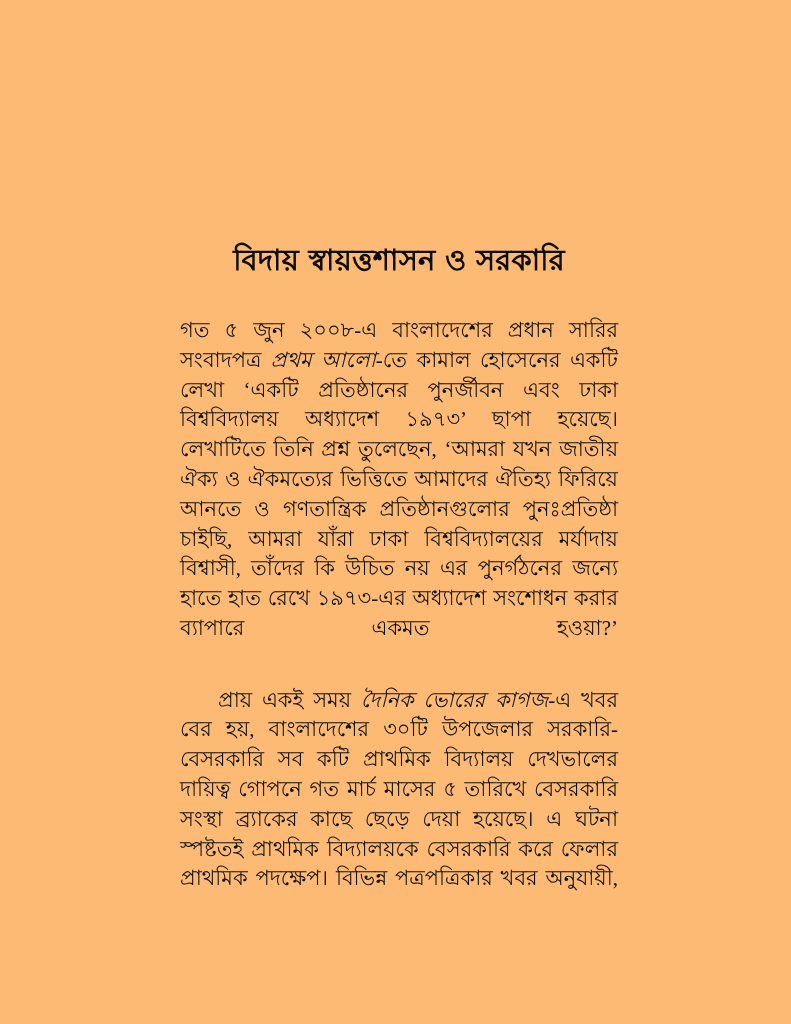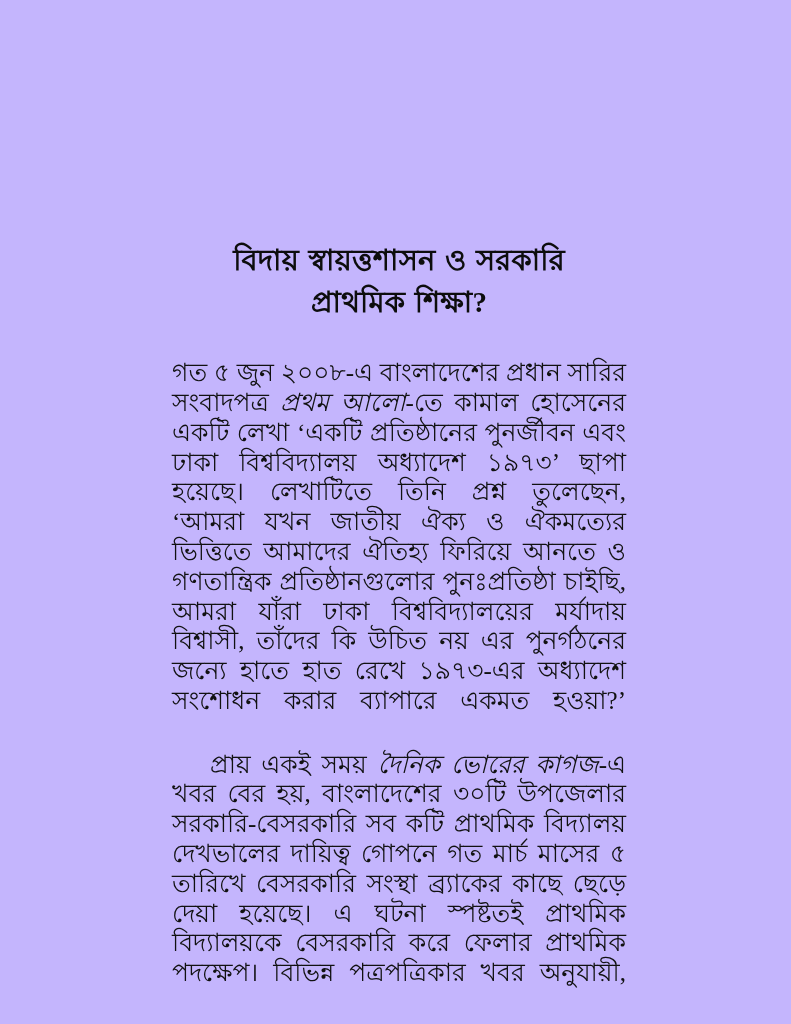--- a/index.html
+++ b/index.html
@@ -14,21 +14,21 @@
     overflow: hidden;
     font-family: "Liberation Serif", "DejaVu Serif", serif;
     color: #111111;
     -webkit-font-smoothing: antialiased;
   }
 
   .page {
     position: relative;
     width: 791px;
     height: 1024px;
-    background: #c4b5fd;
+    background: #fdba74;
     box-sizing: border-box;
   }
 
   
   .text-column {
     position: absolute;
     left: 168px;
     top: 238px;
     width: 462px;
   }
@@ -47,23 +47,23 @@
   }
   .doc-title .title-line {
     display: block;
   }
   .doc-title .title-line + .title-line {
     margin-top: -2px;
   }
 
   
   .body-para {
-    margin: 4px;
+    margin: 12px;
     padding: 0;
-    font-size: 25px;
+    font-size: 21px;
     line-height: 29.8px;
     text-align: justify;
     text-justify: inter-word;
     color: #111111;
     word-spacing: 0.4px;
   }
   .body-para.indented {
     text-indent: 38px;
   }
   .body-para + .body-para {
@@ -84,21 +84,20 @@
 </style>
 </head>
 <body style="background: rgb(255, 255, 255);">
 
 <div class="page">
 
   <div class="text-column">
 
     <h1 class="doc-title">
       <span class="title-line">বিদায় স্বায়ত্তশাসন ও সরকারি</span>
-      <span class="title-line">প্রাথমিক শিক্ষা?</span>
     </h1>
 
     <div class="body-text">
         <p class="body-para"><span>গত ৫ জুন ২০০৮-এ বাংলাদেশের প্রধান সারির সংবাদপত্র </span><span class="cite">প্রথম আলো</span><span>-তে কামাল হোসেনের একটি লেখা ‘একটি প্রতিষ্ঠানের পুনর্জীবন এবং ঢাকা বিশ্ববিদ্যালয় অধ্যাদেশ ১৯৭৩’ ছাপা হয়েছে। লেখাটিতে তিনি প্রশ্ন তুলেছেন, ‘আমরা যখন জাতীয় ঐক্য ও ঐকমত্যের ভিত্তিতে আমাদের ঐতিহ্য ফিরিয়ে আনতে ও গণতান্ত্রিক প্রতিষ্ঠানগুলোর পুনঃপ্রতিষ্ঠা চাইছি, আমরা যাঁরা ঢাকা বিশ্ববিদ্যালয়ের মর্যাদায় বিশ্বাসী, তাঁদের কি উচিত নয় এর পুনর্গঠনের জন্যে হাতে হাত রেখে ১৯৭৩-এর অধ্যাদেশ সংশোধন করার ব্যাপারে একমত হওয়া?’</span></p>
         <p class="body-para indented"><span>প্রায় একই সময় </span><span class="cite">দৈনিক ভোরের কাগজ</span><span>-এ খবর বের হয়, বাংলাদেশের ৩০টি উপজেলার সরকারি-বেসরকারি সব কটি প্রাথমিক বিদ্যালয় দেখভালের দায়িত্ব গোপনে গত মার্চ মাসের ৫ তারিখে বেসরকারি সংস্থা ব্র্যাকের কাছে ছেড়ে দেয়া হয়েছে। এ ঘটনা স্পষ্টতই প্রাথমিক বিদ্যালয়কে বেসরকারি করে ফেলার প্রাথমিক পদক্ষেপ। বিভিন্ন পত্রপত্রিকার খবর অনুযায়ী,</span></p>
       </div>
 
   </div>
 
 </div>

